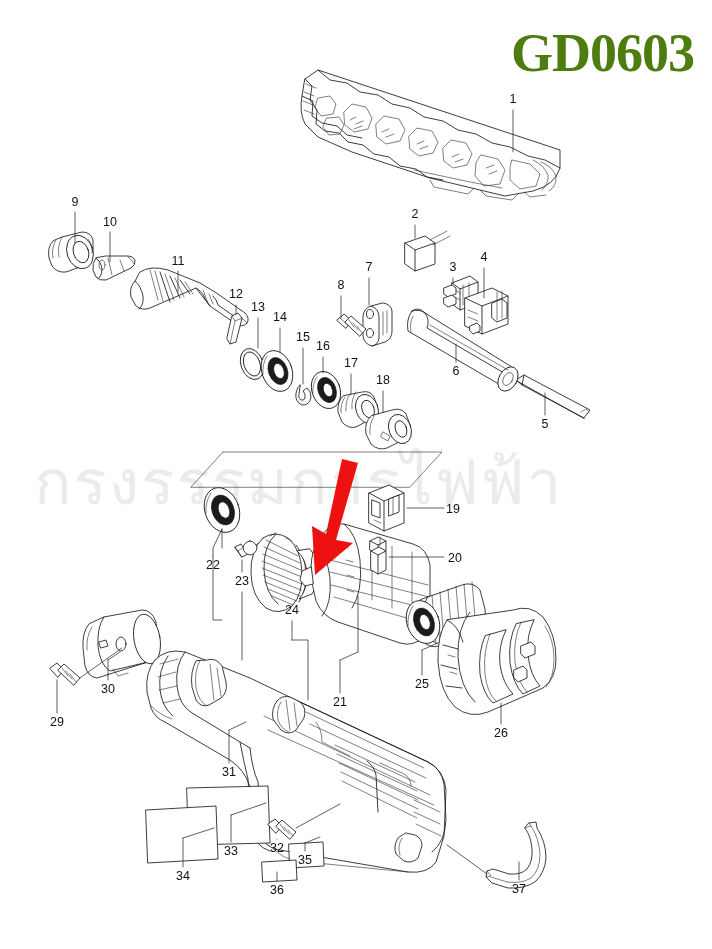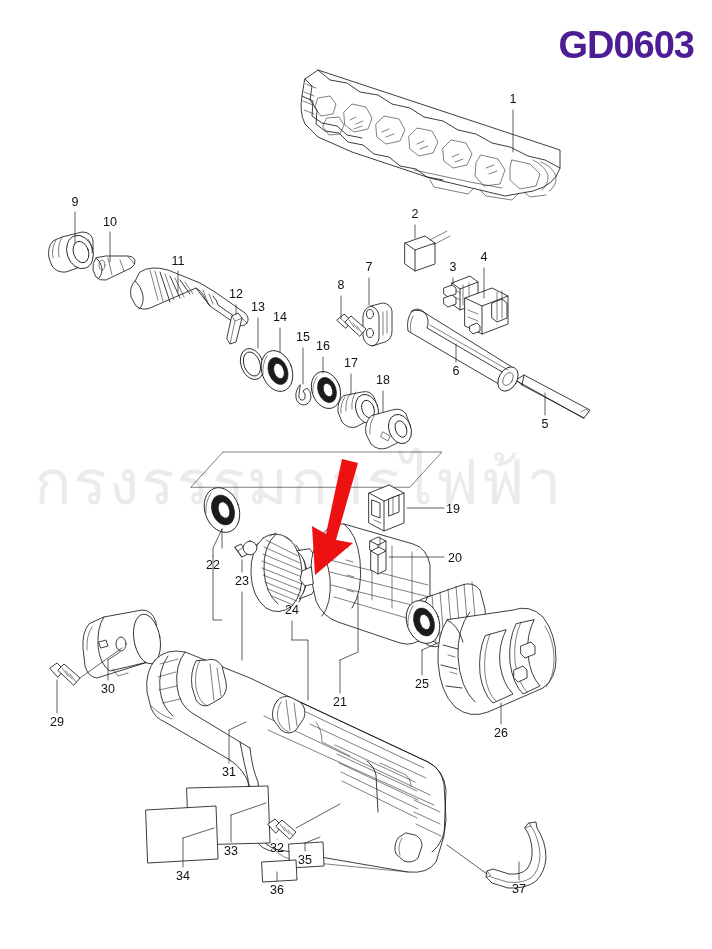--- a/index.html
+++ b/index.html
@@ -22,25 +22,25 @@
     position: absolute;
     left: 0;
     top: 0;
     width: 712px;
     height: 949px;
   }
   .model-title {
     position: absolute;
     right: 18px;
     top: 26px;
-    font-family: Liberation Sans, sans-serif;
-    font-size: 38px;
+    font-family: Liberation Serif, serif;
+    font-size: 54px;
     font-weight: bold;
     letter-spacing: -1px;
-    color: #4c1d95;
+    color: #4d7c0f;
     line-height: 1;
     white-space: nowrap;
   }
   .watermark {
     position: absolute;
     left: 34px;
     top: 452px;
     width: 660px;
     font-family: "Liberation Sans", sans-serif;
     font-size: 62px;

